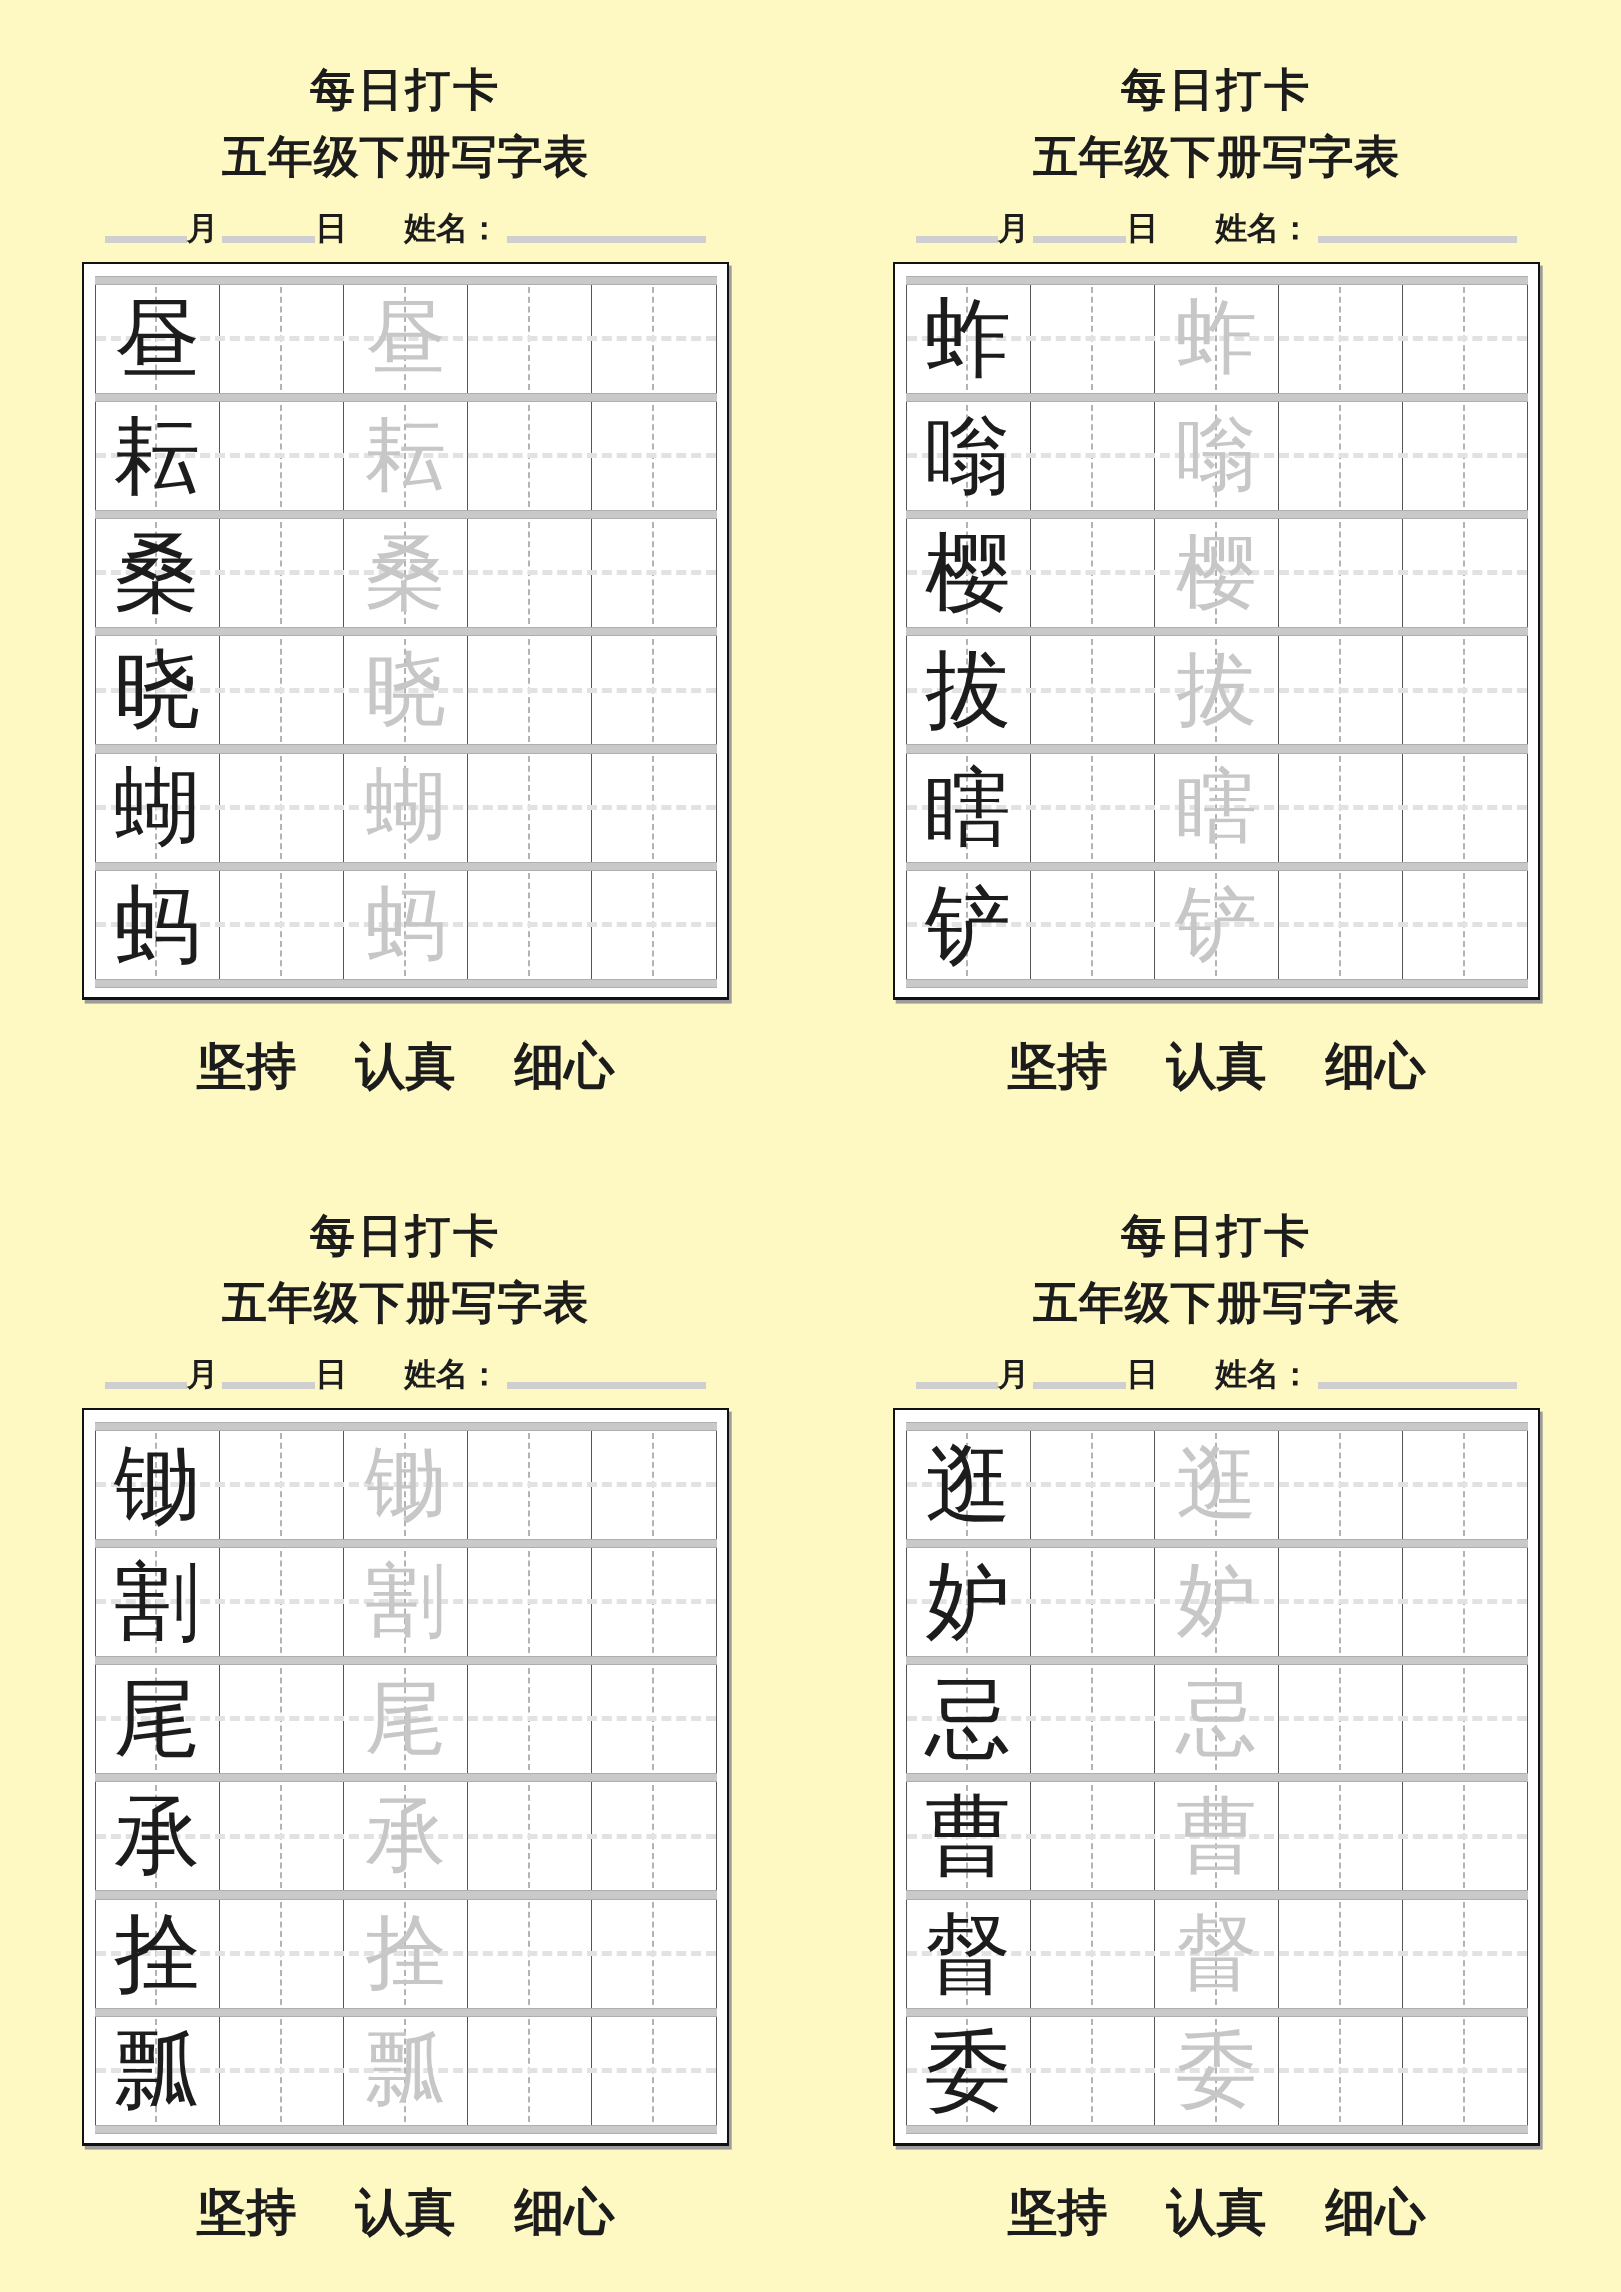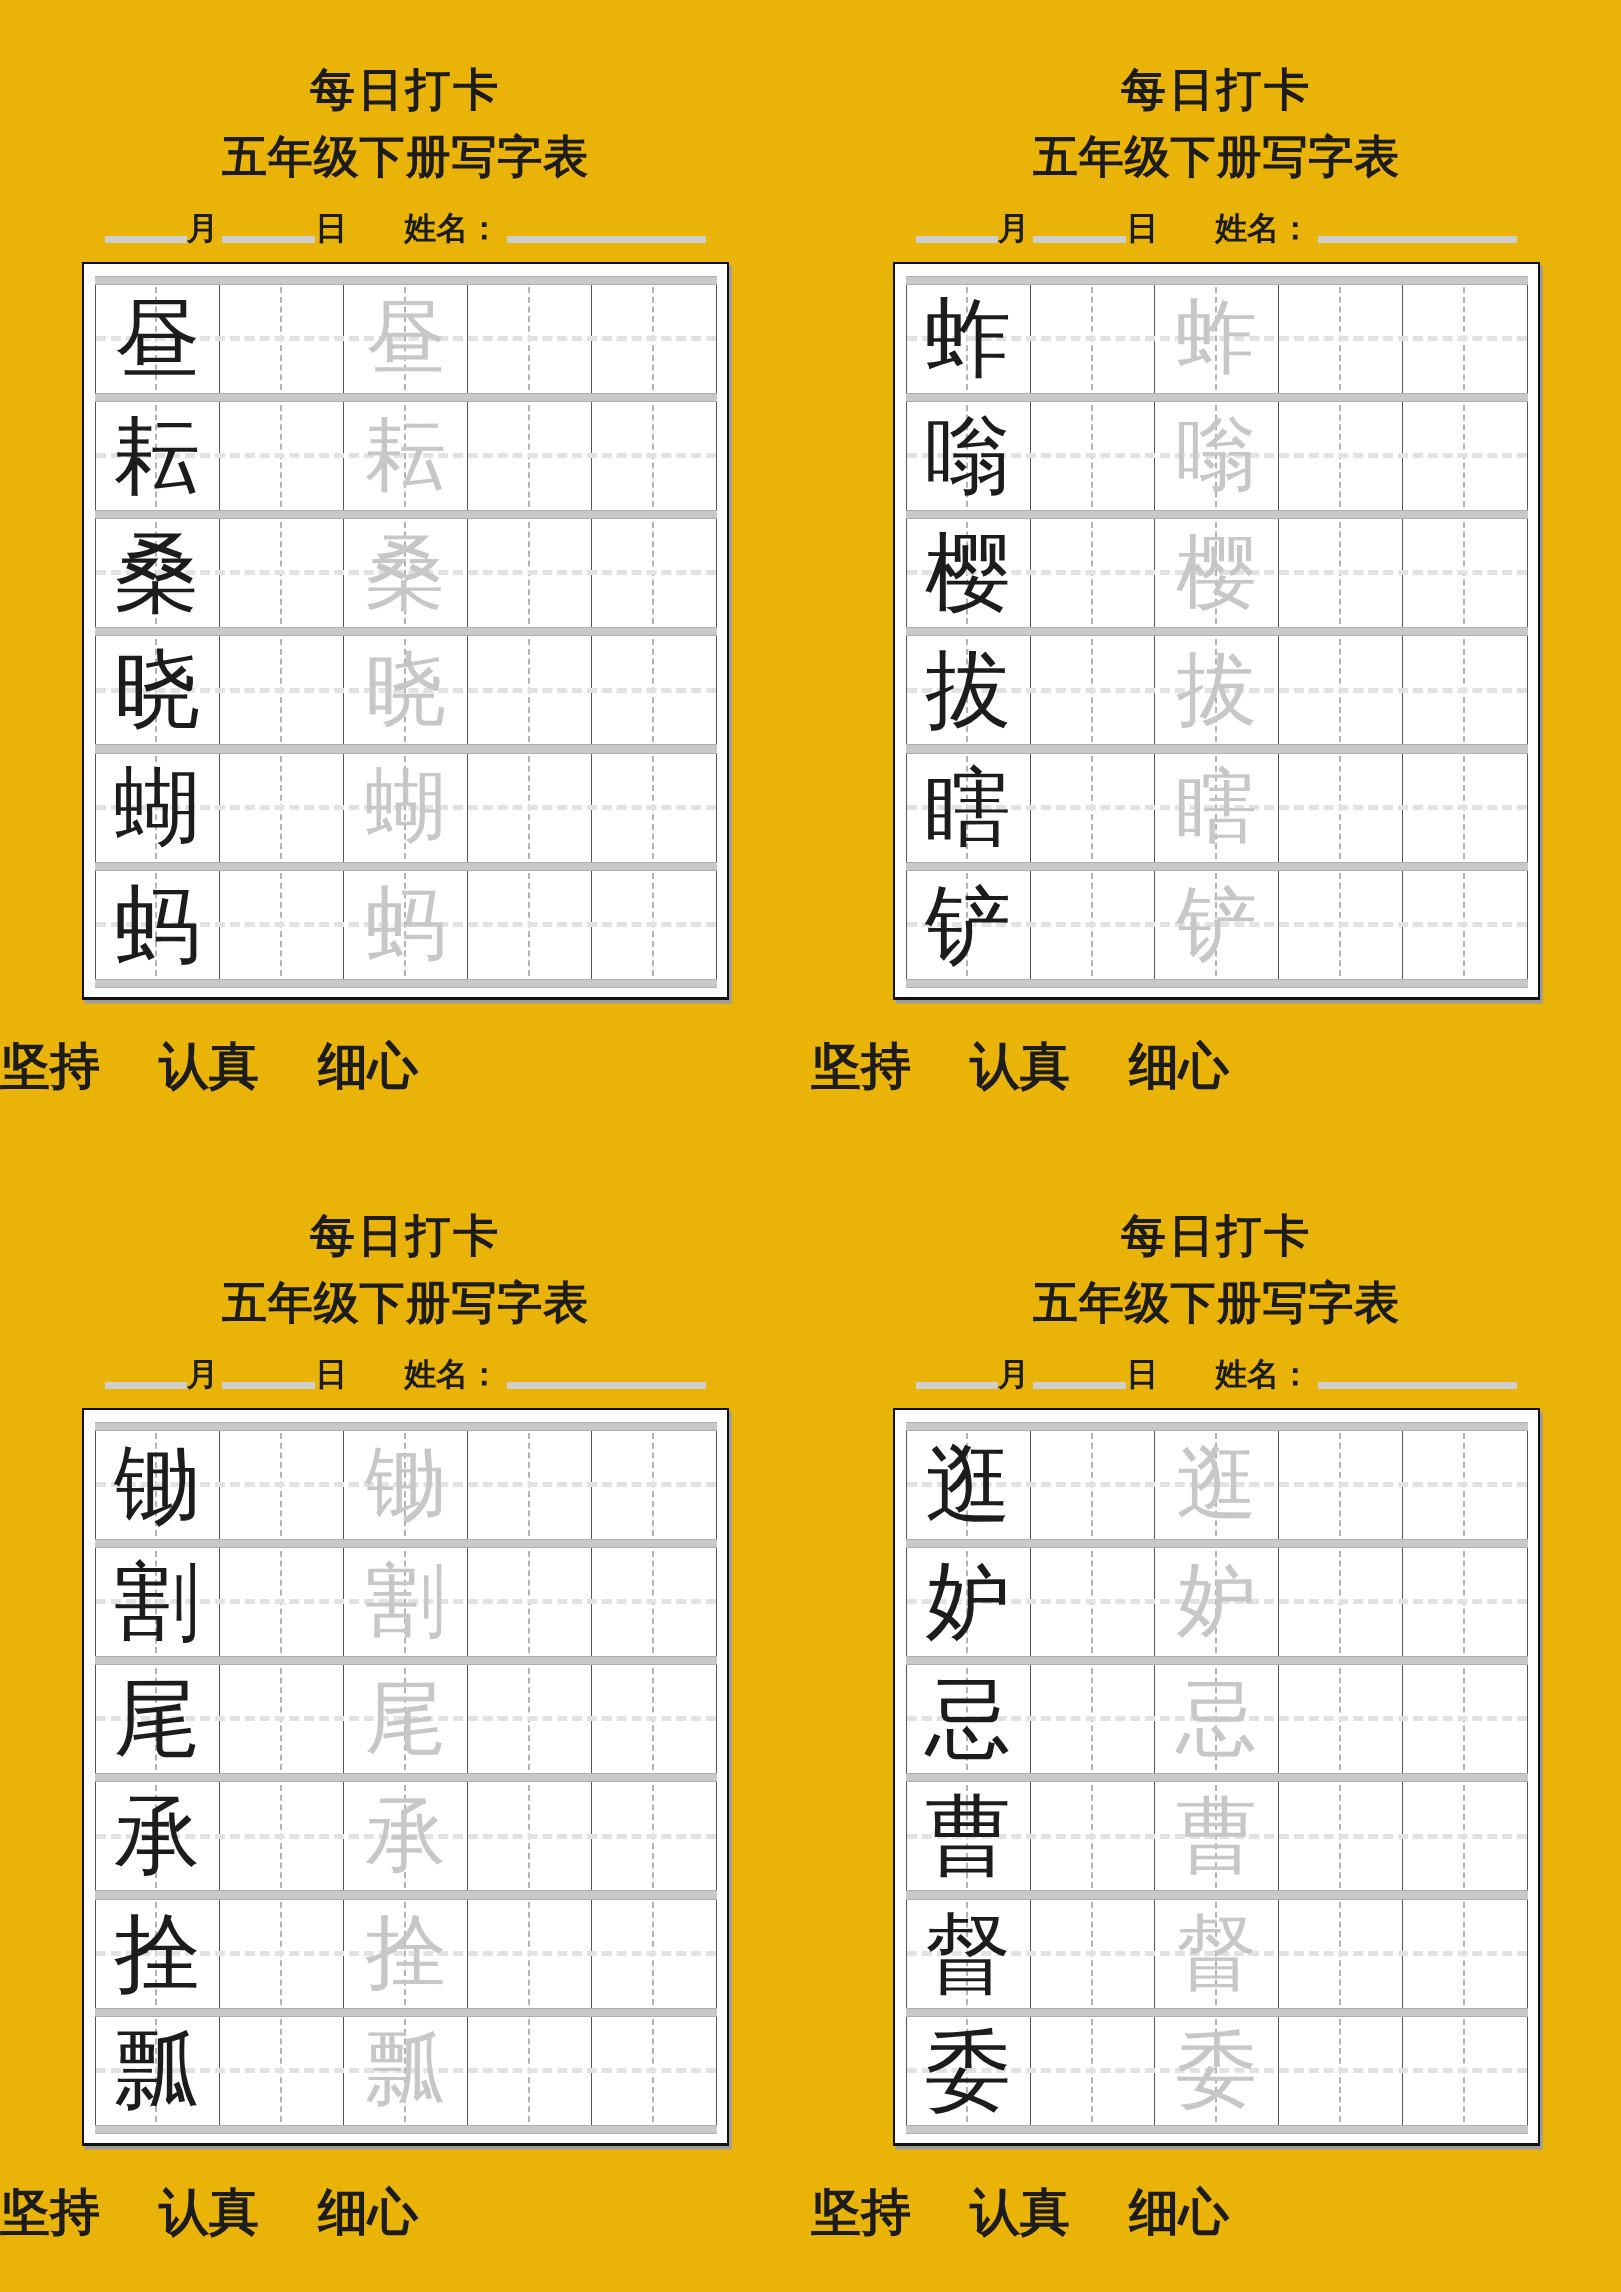--- a/index.html
+++ b/index.html
@@ -1,17 +1,17 @@
 <!DOCTYPE html>
 <html style="--ink: #1c1c1c; --trace: #c7c7c7; --frame: #111111; --grid_line: #555555; --band: #c9c9c9; --band_edge: #aeaeae; --dash_v: #b3b3b3; --dash_h: #e2e2e2; --underline: #cfcfcf;font-size:14.3px"><head>
 <meta charset="utf-8">
 <style>
   html,body { margin:0; padding:0; background:#ffffff; }
   .page {
-    position:relative; width:1621px; height:2293px; background:#eab308;
+    position:relative; width:1621px; height:2293px; background:#fef9c3;
     font-family:"Liberation Serif","DejaVu Serif",serif; overflow:hidden;
   }
   .quadrant { position:absolute; width:811px; height:1146px; }
   .q-tl { left:0;    top:0; }
   .q-tr { left:811px; top:0; }
   .q-bl { left:0;    top:1146px; }
   .q-br { left:811px; top:1146px; }
 
   .sheet-title {
     margin:59px 0 0 0; text-align:center; font-size:45px; font-weight:700;
@@ -59,21 +59,21 @@
   .pcell:last-child { border-right:none; }
   .pcell::before {
     content:""; position:absolute; left:50%; top:2.7px; bottom:2.7px; width:0;
     border-left:2.7px dashed var(--dash_v); margin-left:-1.8px;
   }
   .char { position:relative; z-index:2; line-height:1; font-weight:400; }
   .char.ink   { font-size:86px; color:var(--ink); }
   .char.trace { font-size:81px; color:var(--trace); }
 
   .motto {
-    margin-top:34px; display:flex; gap:59px;
+    margin-top:34px; display:flex; justify-content:center; gap:59px;
     font-size:50px; font-weight:700; line-height:64px; color:var(--ink);
   }
 </style>
 </head>
 <body>
 
 <div class="page">
 
   <section class="quadrant q-tl">
     <h1 class="sheet-title">每日打卡</h1>

